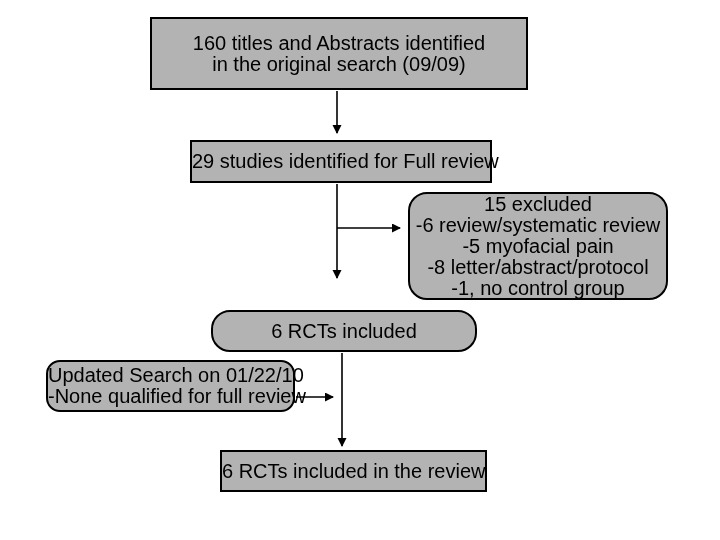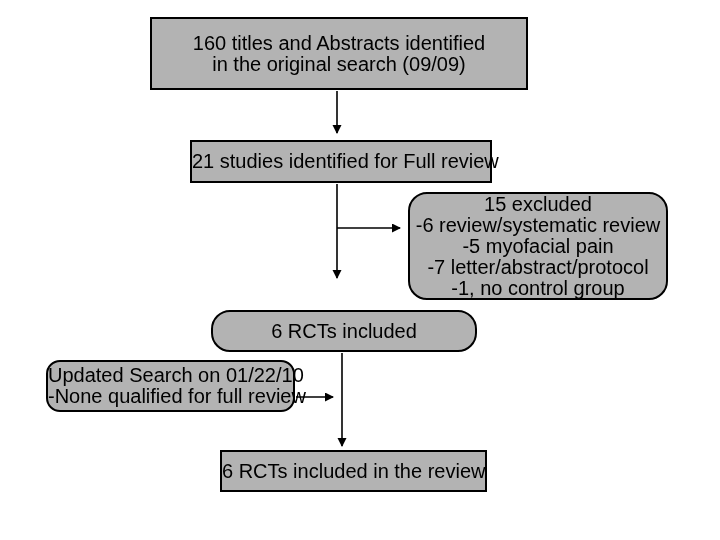--- a/index.html
+++ b/index.html
@@ -68,28 +68,28 @@
     <line x1="296" y1="397" x2="333" y2="397" stroke="#000000" stroke-width="1.6" marker-end="url(#arrowhead)"></line>
     <line x1="342" y1="353" x2="342" y2="446" stroke="#000000" stroke-width="1.6" marker-end="url(#arrowhead)"></line>
   </svg>
 
   <div class="box" id="box-identified">
     <div class="box-line">160 titles and Abstracts identified</div>
     <div class="box-line">in the original search (09/09)</div>
   </div>
 
   <div class="box" id="box-full-review">
-    <div class="box-line">21 studies identified for Full review</div>
+    <div class="box-line">29 studies identified for Full review</div>
   </div>
 
   <div class="box rounded" id="box-excluded">
     <div class="box-line">15 excluded</div>
     <div class="box-line">-6 review/systematic review</div>
     <div class="box-line">-5 myofacial pain</div>
-    <div class="box-line">-7 letter/abstract/protocol</div>
+    <div class="box-line">-8 letter/abstract/protocol</div>
     <div class="box-line">-1, no control group</div>
   </div>
 
   <div class="box" id="box-rcts">
     <div class="box-line">6 RCTs included</div>
   </div>
 
   <div class="box rounded" id="box-updated">
     <div class="box-line">Updated Search on 01/22/10</div>
     <div class="box-line">-None qualified for full review</div>

